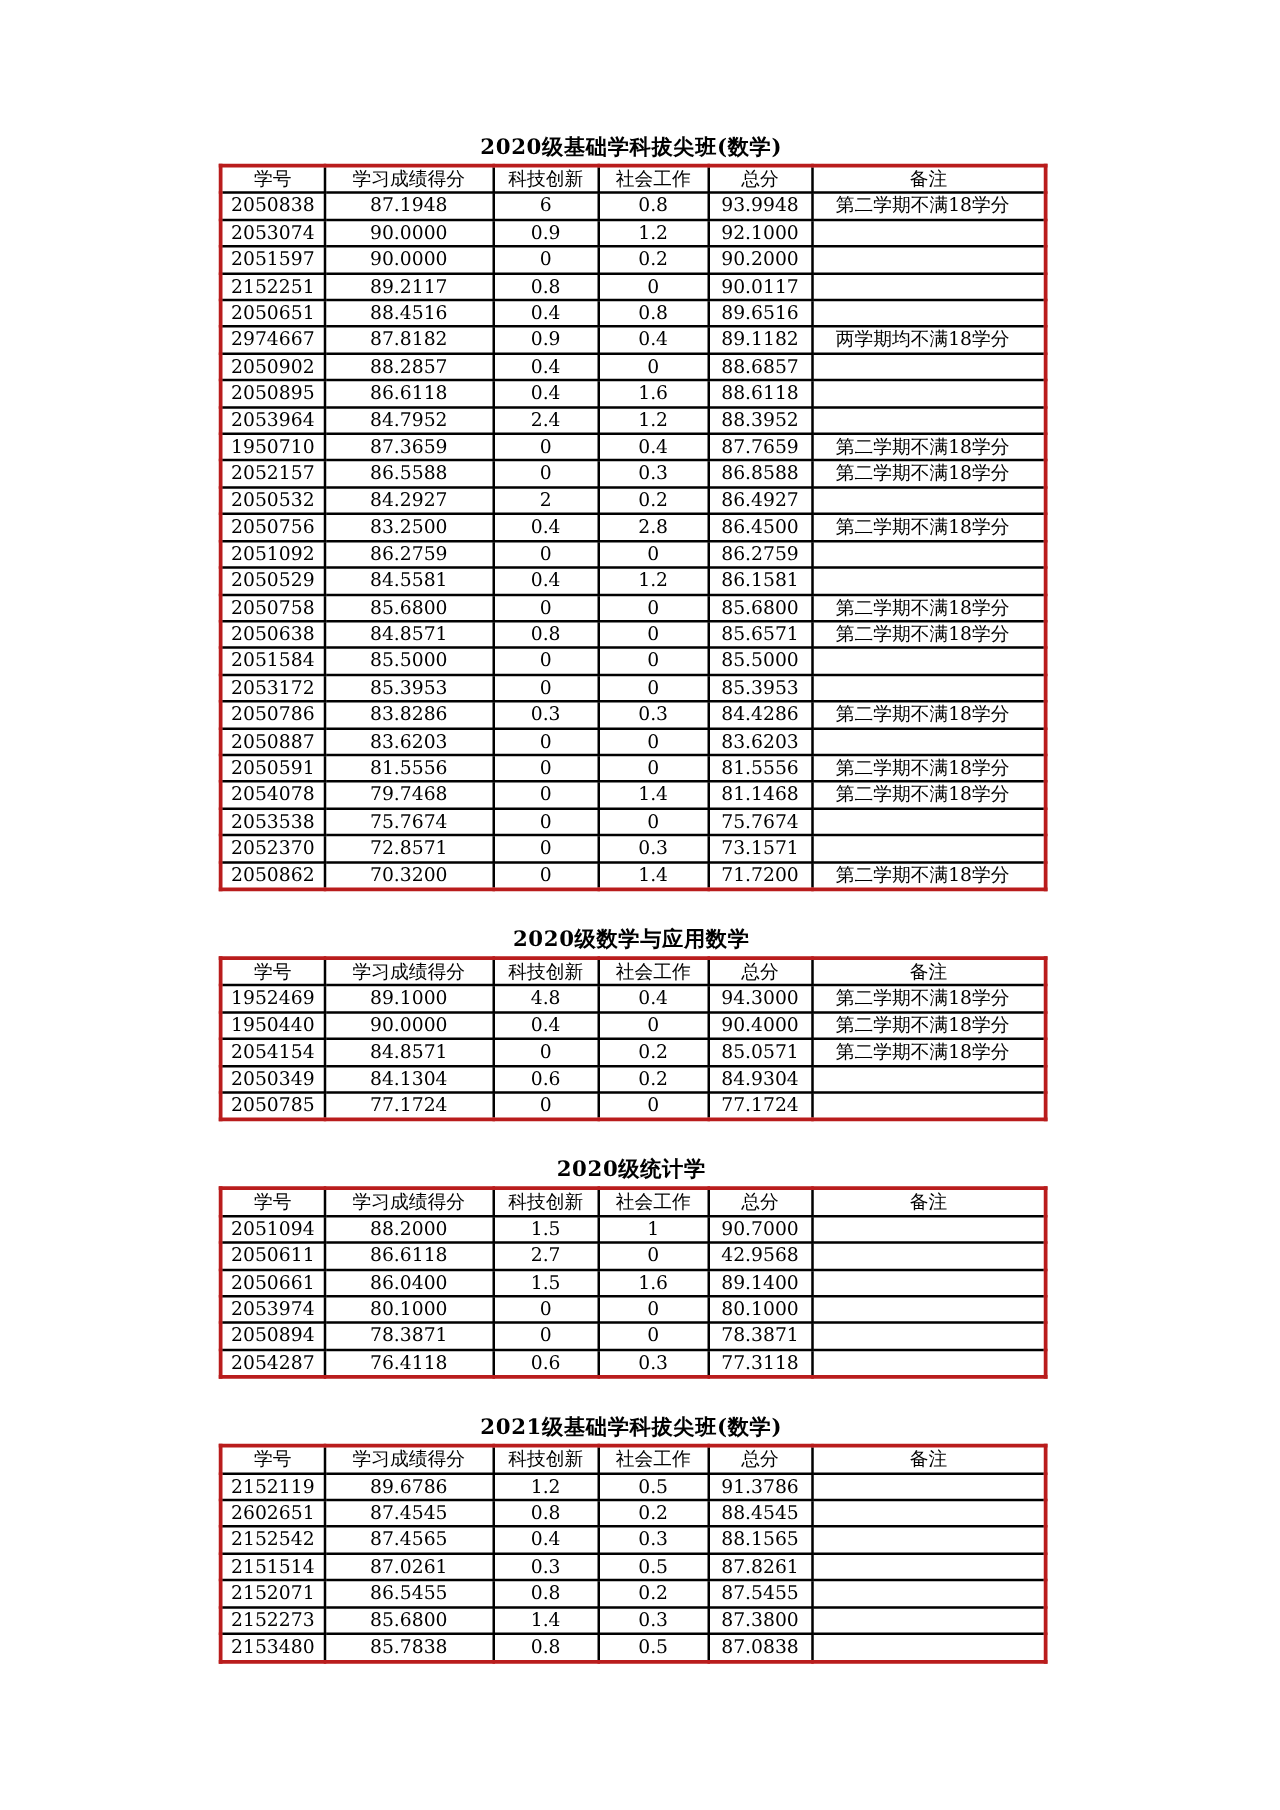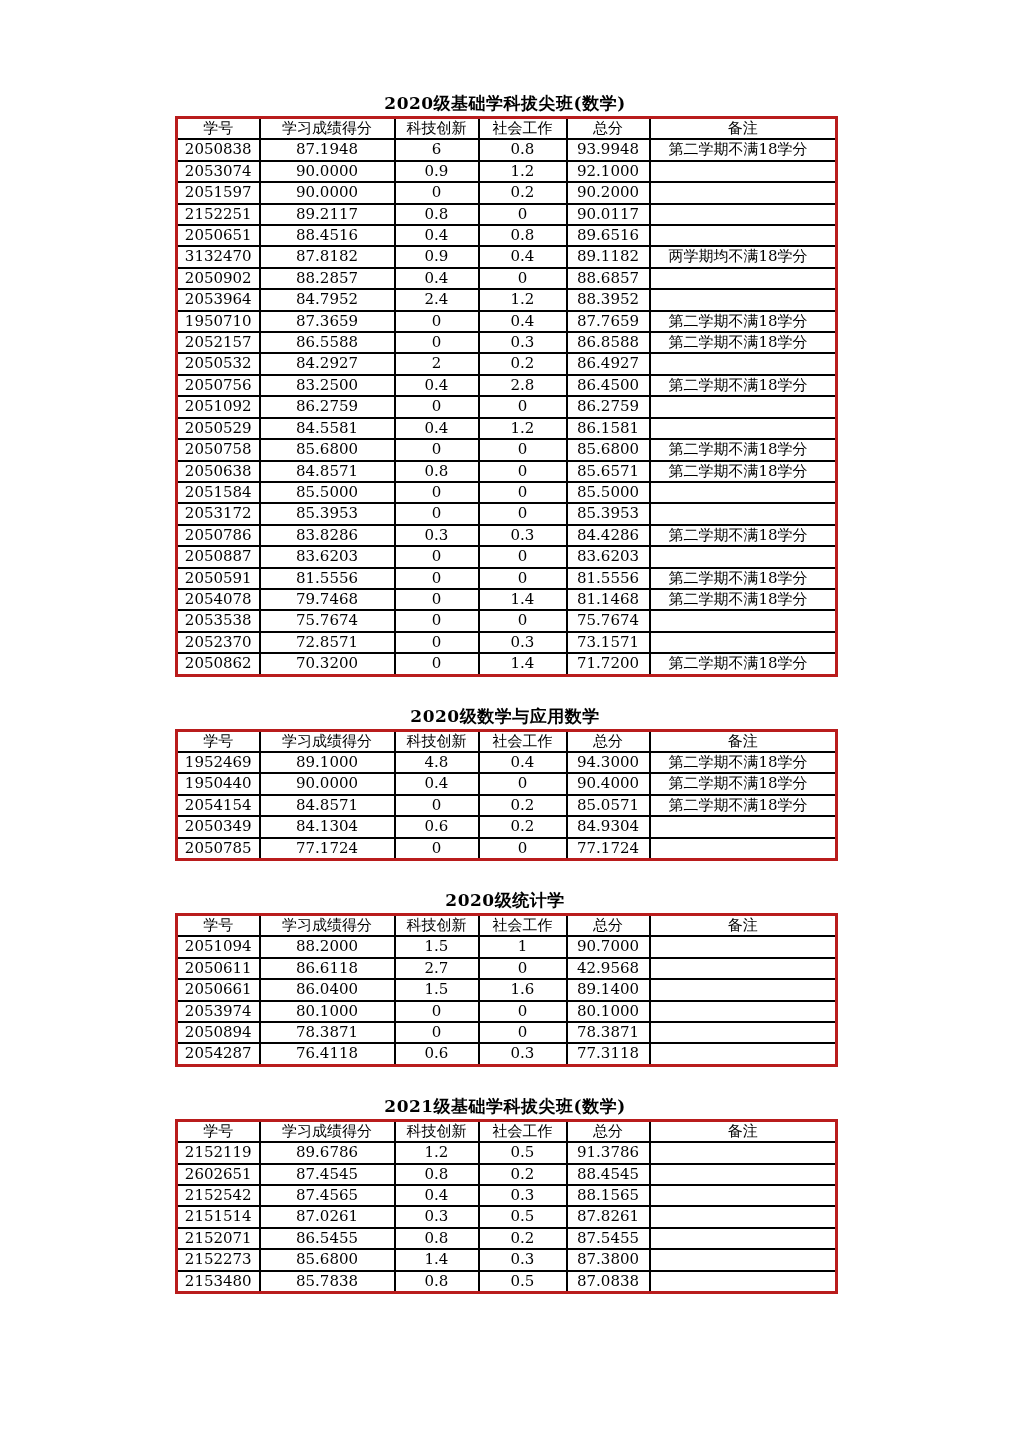--- a/index.html
+++ b/index.html
@@ -7,21 +7,21 @@
     width: 1024px; height: 1448px;
     background: #ffffff;
     color: #000000;
     font-family: "DejaVu Serif", "Liberation Serif", serif;
     position: relative;
     overflow: hidden;
   }
   .content {
     position: absolute;
     left: 175px;
-    top: 1px;
+    top: 16px;
     width: 660px;
     padding-top: 91px;
   }
   .section { margin: 0; }
   .section + .section { margin-top: 28px; }
   .table-title {
     margin: 0 0 2px 0;
     font-size: 17px;
     font-weight: bold;
     text-align: center;
@@ -118,33 +118,41 @@
           </tr>
           <tr>
             <td>2050651</td>
             <td>88.4516</td>
             <td>0.4</td>
             <td>0.8</td>
             <td>89.6516</td>
             <td></td>
           </tr>
           <tr>
-            <td>3132470</td>
+            <td>2974667</td>
             <td>87.8182</td>
             <td>0.9</td>
             <td>0.4</td>
             <td>89.1182</td>
             <td>两学期均不满18学分</td>
           </tr>
           <tr>
             <td>2050902</td>
             <td>88.2857</td>
             <td>0.4</td>
             <td>0</td>
             <td>88.6857</td>
+            <td></td>
+          </tr>
+          <tr>
+            <td>2050895</td>
+            <td>86.6118</td>
+            <td>0.4</td>
+            <td>1.6</td>
+            <td>88.6118</td>
             <td></td>
           </tr>
           <tr>
             <td>2053964</td>
             <td>84.7952</td>
             <td>2.4</td>
             <td>1.2</td>
             <td>88.3952</td>
             <td></td>
           </tr>

